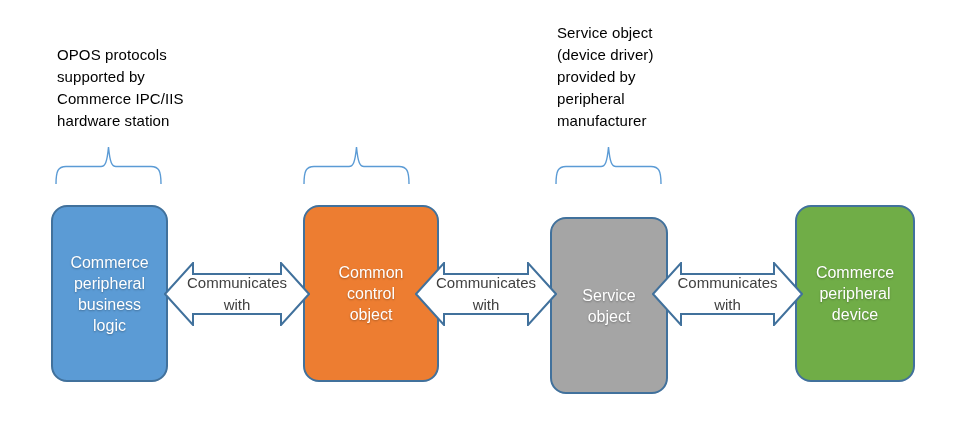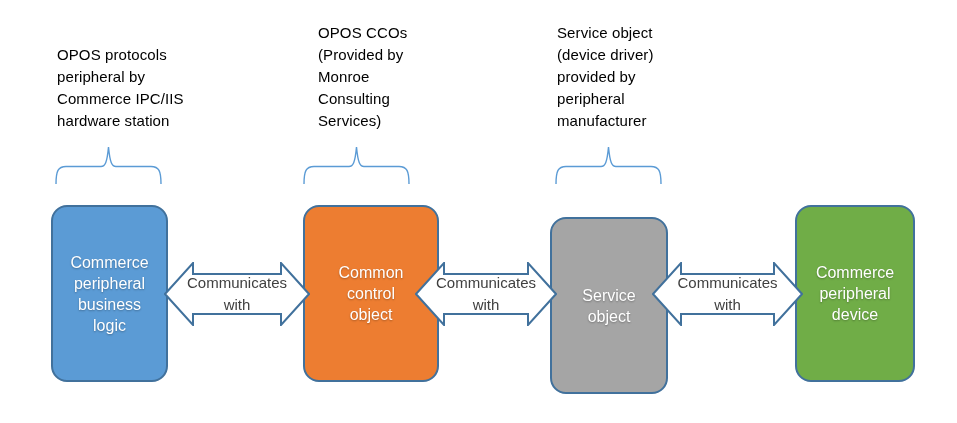--- a/index.html
+++ b/index.html
@@ -42,28 +42,23 @@
     white-space:pre-line;
   }
   .brace path { fill:none; stroke:#5B9BD5; stroke-width:1.4; }
 </style>
 </head>
 <body>
 
 <div class="stage">
 
   <div class="annotation ann-1">OPOS protocols
-peripheral by
+supported by
 Commerce IPC/IIS
 hardware station</div>
-  <div class="annotation ann-2">OPOS CCOs
-(Provided by
-Monroe
-Consulting
-Services)</div>
   <div class="annotation ann-3">Service object
 (device driver)
 provided by
 peripheral
 manufacturer</div>
 
   <div class="brace brace-1">
     <svg width="107" height="40" viewBox="0 0 107 40">
       <path d="M 1,39 C 1,26 3,21.5 11,21.5 L 46,21.5 C 50,21.5 52,18 53.5,2 C 55,18 57,21.5 61,21.5 L 96,21.5 C 104,21.5 106,26 106,39"></path>
     </svg>

